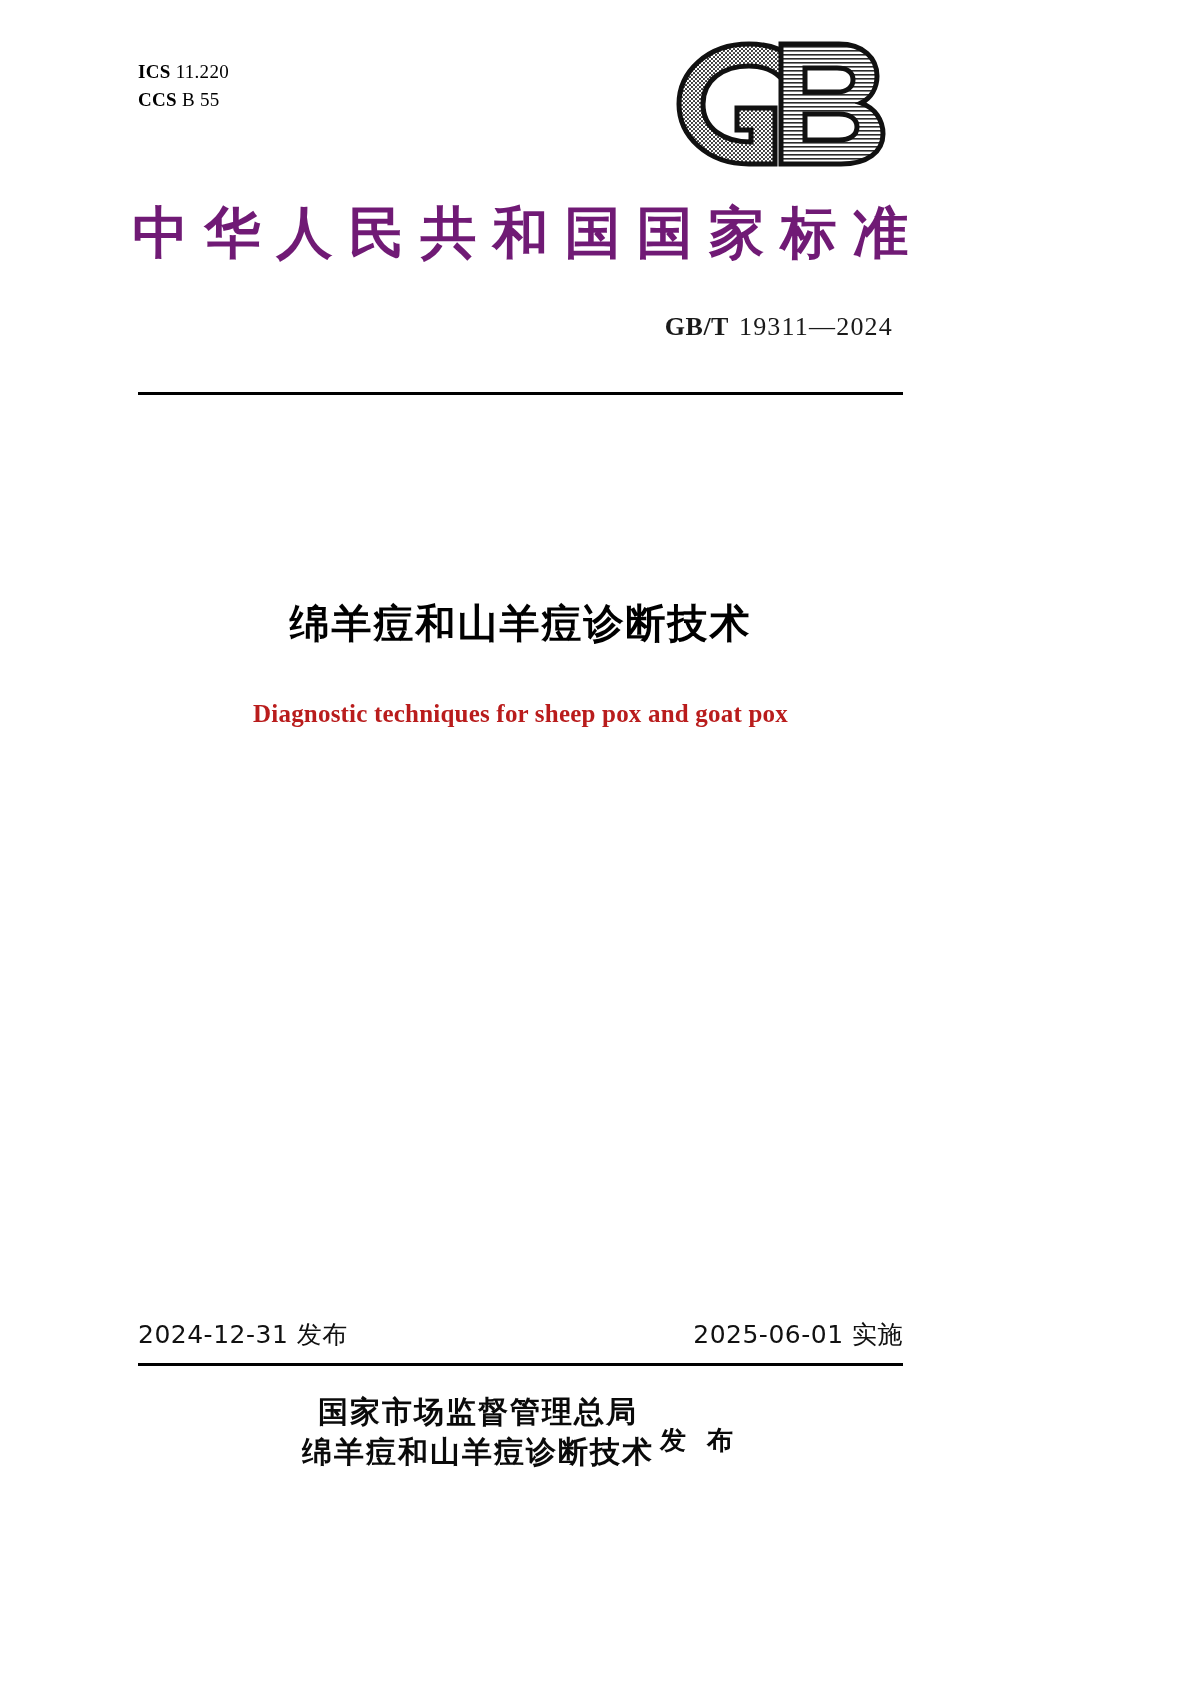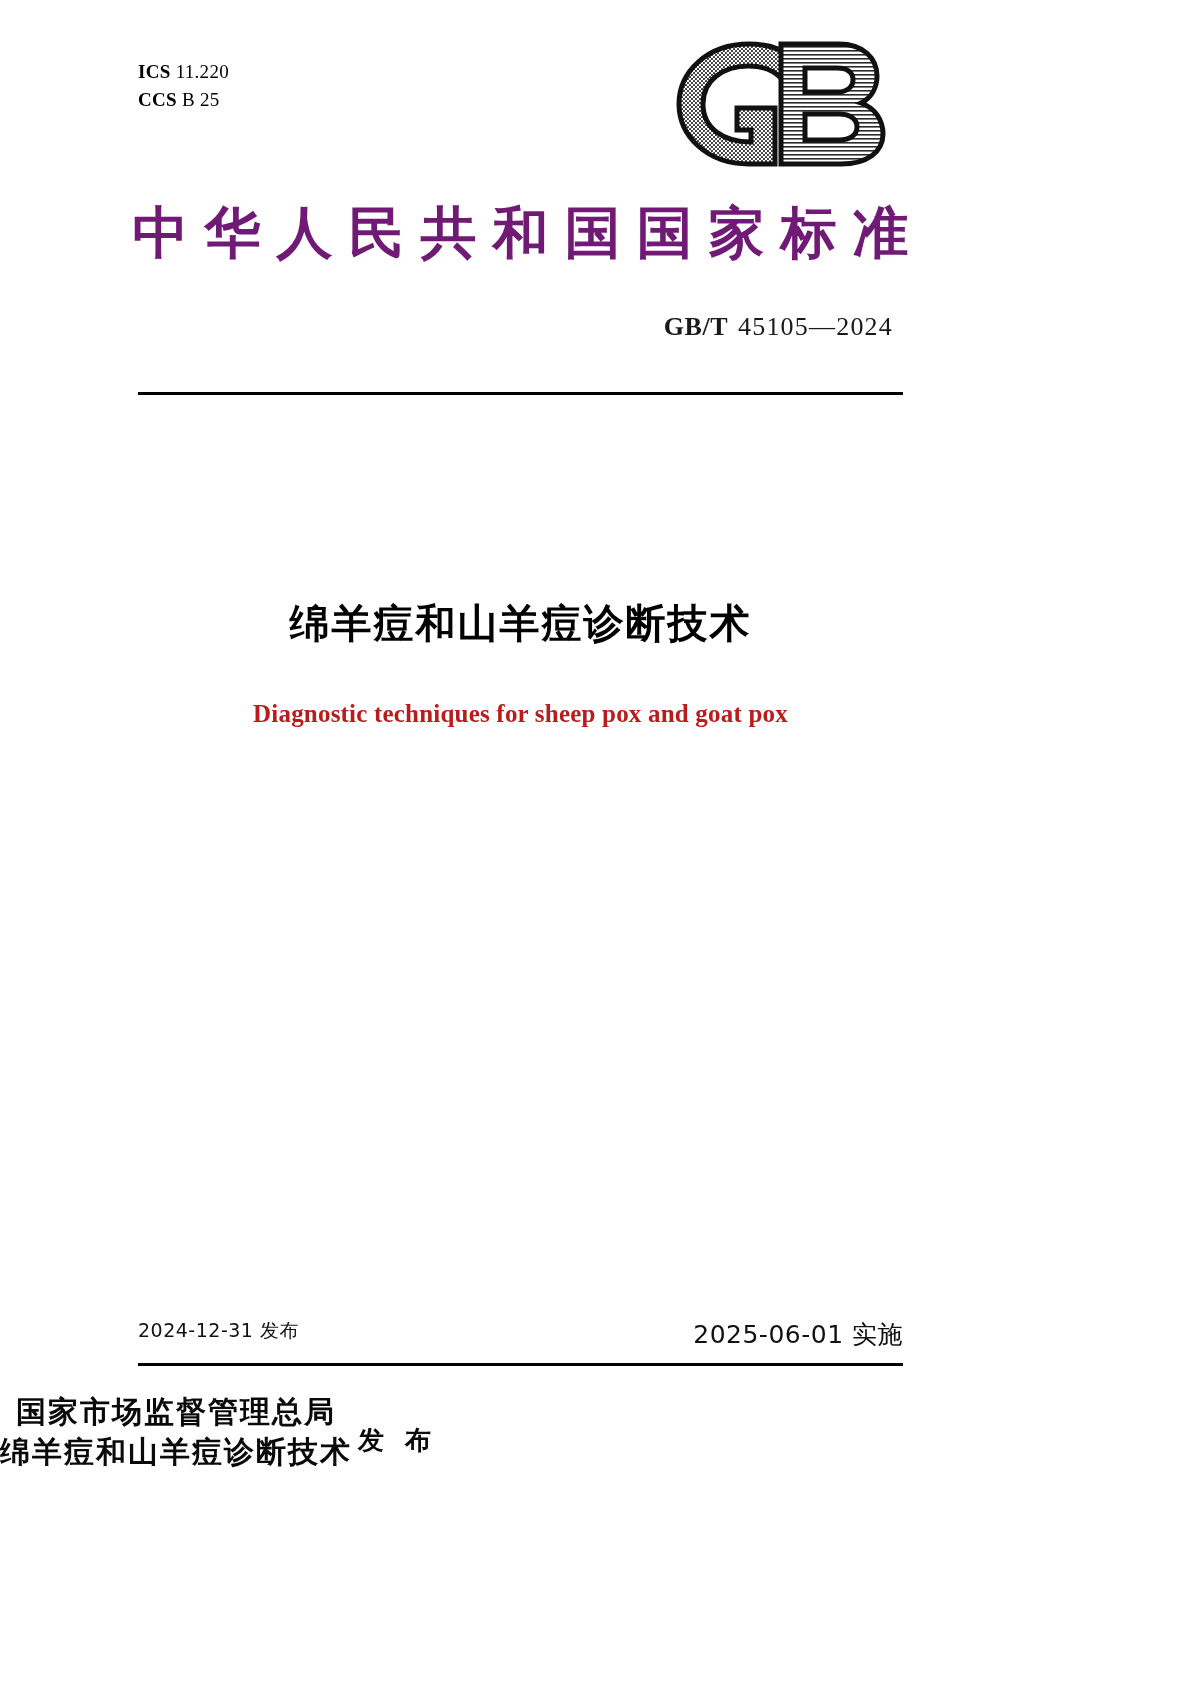--- a/index.html
+++ b/index.html
@@ -128,42 +128,42 @@
     right: 138px;
     top: 1363px;
     height: 3px;
     background: #000;
   }
   .date-publish {
     position: absolute;
     left: 138px;
     top: 1318px;
     font-family: "DejaVu Sans", sans-serif;
-    font-size: 19px;
+    font-size: 25px;
     letter-spacing: 0.5px;
     color: #111;
   }
   .date-implement {
     position: absolute;
     right: 138px;
     top: 1318px;
     font-family: "DejaVu Sans", sans-serif;
     font-size: 25px;
     letter-spacing: 0.5px;
     color: #111;
     text-align: right;
   }
 
   
   .issuer-block {
     position: absolute;
     left: 0; right: 0;
     top: 1392px;
     display: flex;
-    justify-content: flex-start;
+    justify-content: center;
     align-items: center;
   }
   .issuer-names {
     font-family: "DejaVu Sans", sans-serif;
     font-weight: bold;
     font-size: 30px;
     line-height: 1.32;
     letter-spacing: 2px;
     color: #0a0a0a;
     text-align: center;
@@ -183,21 +183,21 @@
 
 <div class="page">
 
   <div class="codes">
     <div>
       <span class="lead">ICS</span>
       <span class="num">11.220</span>
     </div>
     <div>
       <span class="lead">CCS</span>
-      <span class="num">B 25</span>
+      <span class="num">B 55</span>
     </div>
   </div>
 
   <div class="gb-logo">
     <svg width="222" height="132" viewBox="0 0 222 132" xmlns="http://www.w3.org/2000/svg">
       <defs>
         <pattern id="dots" width="4" height="4" patternUnits="userSpaceOnUse">
           <rect width="4" height="4" fill="#ffffff"></rect>
           <circle cx="1" cy="1" r="1.05" fill="#2b2b2b"></circle>
           <circle cx="3" cy="3" r="1.05" fill="#2b2b2b"></circle>
@@ -232,21 +232,21 @@
       <path d="M134,30 L134,54 L166,54 C176,54 182,49 182,42 C182,34 176,30 166,30 Z" fill="#ffffff" stroke="#111" stroke-width="5"></path>
       <path d="M134,76 L134,102 L168,102 C179,102 186,97 186,89 C186,81 179,76 168,76 Z" fill="#ffffff" stroke="#111" stroke-width="5"></path>
 
       <path d="M104,70 L66,70 L66,92 L80,92 L80,70 Z" fill="#ffffff" opacity="0"></path>
     </svg>
   </div>
 
   <div class="cn-title">中华人民共和国国家标准</div>
 
   <div class="std-number">
-    <span class="gbt">GB/T</span><span class="digits">45105—2024</span>
+    <span class="gbt">GB/T</span><span class="digits">19311—2024</span>
   </div>
 
   <div class="rule-top"></div>
 
   <div class="doc-title-cn">绵羊痘和山羊痘诊断技术</div>
   <div class="doc-title-en">Diagnostic techniques for sheep pox and goat pox</div>
 
   <div class="date-publish">2024-12-31 发布</div>
   <div class="date-implement">2025-06-01 实施</div>
   <div class="rule-bottom"></div>

